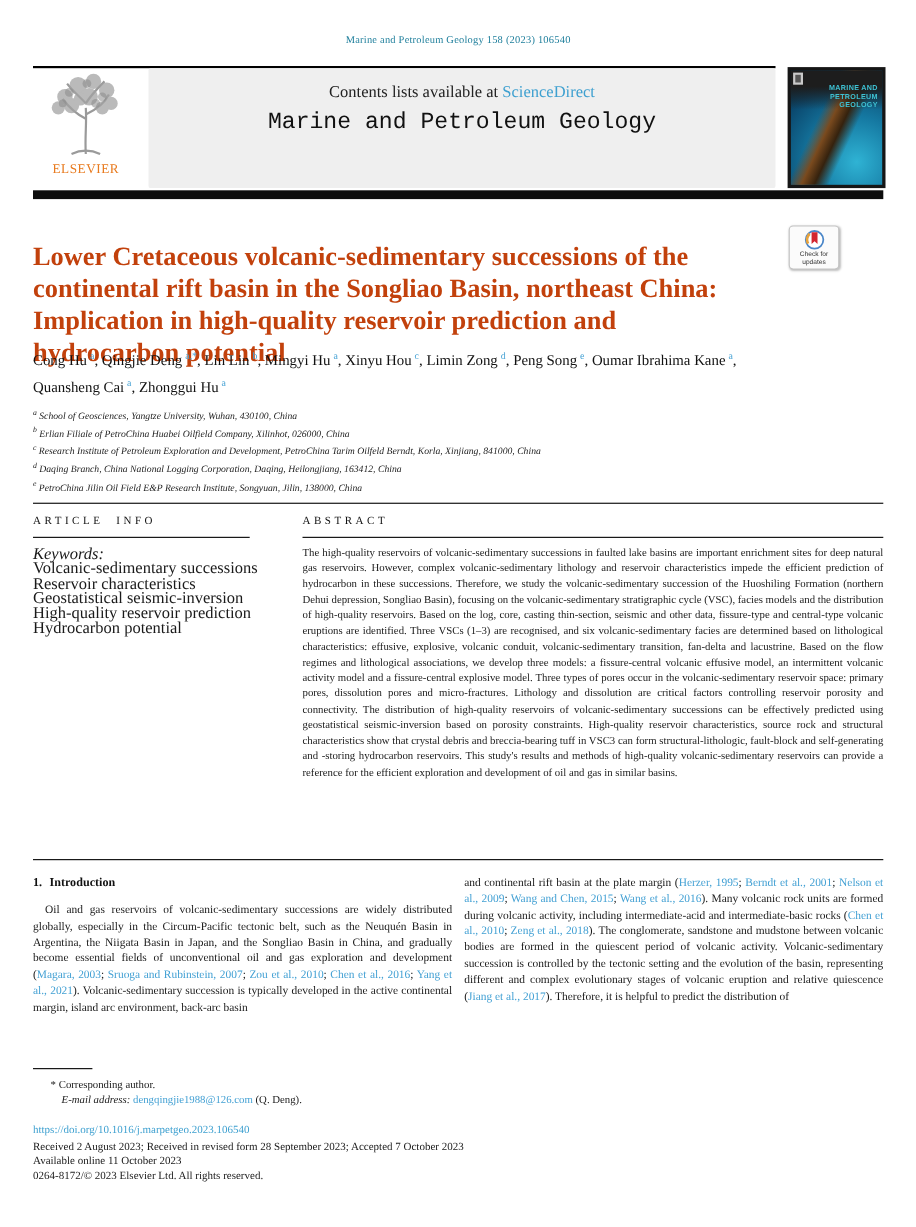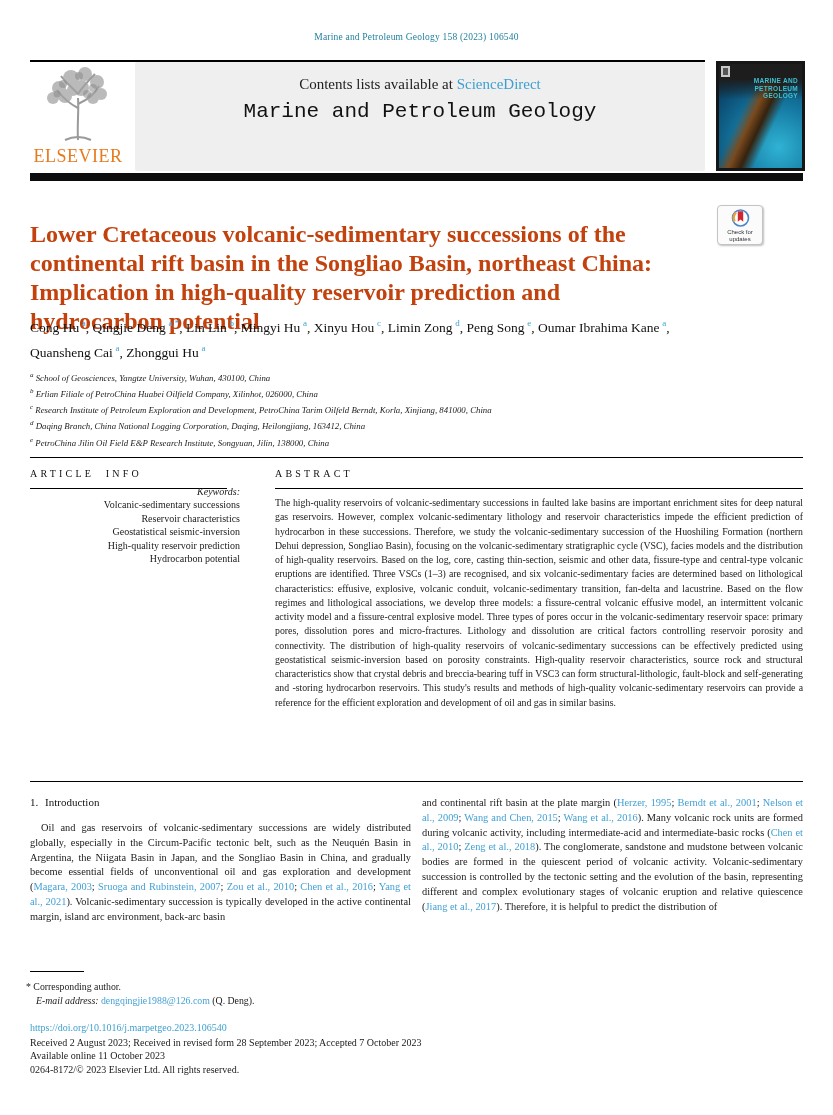--- a/index.html
+++ b/index.html
@@ -15,21 +15,21 @@
   .hdr-gray{position:absolute;top:38px;left:135px;width:570px;height:109px;background:#efefef;border-radius:2px;}
   .hdr-contents{position:absolute;top:14px;left:0;width:100%;text-align:center;font-size:15px;color:#222;}
   .sd-link{color:#3ea0d0;}
   .hdr-jname{position:absolute;top:38px;left:0;width:100%;text-align:center;font-size:21px;color:#111;font-family:Liberation Mono, monospace;}
   .hdr-home{position:absolute;top:88px;left:0;width:100%;text-align:center;
             font-family:"Liberation Sans", sans-serif;font-size:10.5px;color:#222;}
   .home-link{color:#3ea0d0;}
 
   .logo-zone{position:absolute;top:40px;left:28px;width:100px;height:107px;background:#fff;text-align:center;}
   .logo-tree{display:block;margin:0 auto;}
-  .elsevier-word{font-size:18px;color:#e87a1e;letter-spacing:.5px;margin-top:-2px;
+  .elsevier-word{font-size:12px;color:#e87a1e;letter-spacing:.5px;margin-top:-2px;
                  font-family:"Liberation Serif", serif;}
 
   .cover{position:absolute;top:37px;left:716px;width:89px;height:110px;background:#161616;padding:0;}
   .cover-img{position:absolute;top:3px;left:3px;right:3px;bottom:3px;overflow:hidden;
     background:
       linear-gradient(180deg,#1d1d1d 0%,#1d1d1d 14%,rgba(29,29,29,0) 34%),
       linear-gradient(115deg,rgba(0,0,0,0) 34%,#7a4a1e 44%,#35220e 53%,rgba(0,0,0,0) 63%),
       radial-gradient(circle at 72% 80%,#2fb3d4 0%,#1579a2 40%,#0b4a70 72%,#062a40 100%);}
   .cover-logo{position:absolute;top:2px;left:2px;width:9px;height:11px;background:#c9c9c9;}
   .cover-logo:after{content:"";position:absolute;left:2px;top:2px;width:5px;height:7px;background:#555;}
@@ -58,39 +58,39 @@
 
   .rule-1{position:absolute;top:433px;left:30px;width:773px;height:1px;background:#000;}
 
   
   .sec-head{font-size:10px;letter-spacing:3.2px;word-spacing:6px;color:#111;}
   .info-head{position:absolute;top:444px;left:30px;}
   .abs-head{position:absolute;top:444px;left:275px;}
   .info-rule{position:absolute;top:464px;left:30px;width:197px;height:1px;background:#000;}
   .abs-rule{position:absolute;top:464px;left:275px;width:528px;height:1px;background:#000;}
 
-  .kw-block{position:absolute;top:461px;left:30px;width:210px;font-size:10px;line-height:13.4px;color:#1a1a1a;text-align:right;}
+  .kw-block{position:absolute;top:474px;left:30px;width:210px;font-size:15px;line-height:13.4px;color:#1a1a1a;}
   .kw-label{font-style:italic;}
 
   .abs-text{position:absolute;top:472px;left:275px;width:528px;font-size:9.8px;line-height:14.25px;
             text-align:justify;color:#1a1a1a;}
 
   .rule-2{position:absolute;top:757px;left:30px;width:773px;height:1px;background:#000;}
 
   
-  .intro-head{position:absolute;top:772px;left:30px;font-size:11px;font-weight:normal;word-spacing:4px;color:#111;}
+  .intro-head{position:absolute;top:772px;left:30px;font-size:11px;font-weight:bold;word-spacing:4px;color:#111;}
   .col{position:absolute;width:381px;font-size:10.4px;line-height:14.8px;text-align:justify;color:#1a1a1a;}
   .col-left{top:797px;left:30px;}
   .col-right{top:772px;left:422px;}
   .indent{text-indent:11px;}
   .txt-link{color:#44a1d4;}
 
   
   .fn-rule{position:absolute;top:947px;left:30px;width:54px;height:1px;background:#000;}
-  .footnote{position:absolute;top:956px;left:18px;width:420px;font-size:9.8px;line-height:14px;color:#1a1a1a;}
+  .footnote{position:absolute;top:956px;left:38px;width:420px;font-size:9.8px;line-height:14px;color:#1a1a1a;}
   .fn-line1{padding-left:8px;}
   .fn-line2{padding-left:18px;}
   .em-label{font-style:italic;}
 
   
   .footer{position:absolute;top:997px;left:30px;width:773px;font-size:10px;line-height:13.6px;color:#1a1a1a;}
   .doi-link{color:#3ea0d0;display:inline-block;margin-bottom:1px;}
 </style>
 </head>
 <body>

